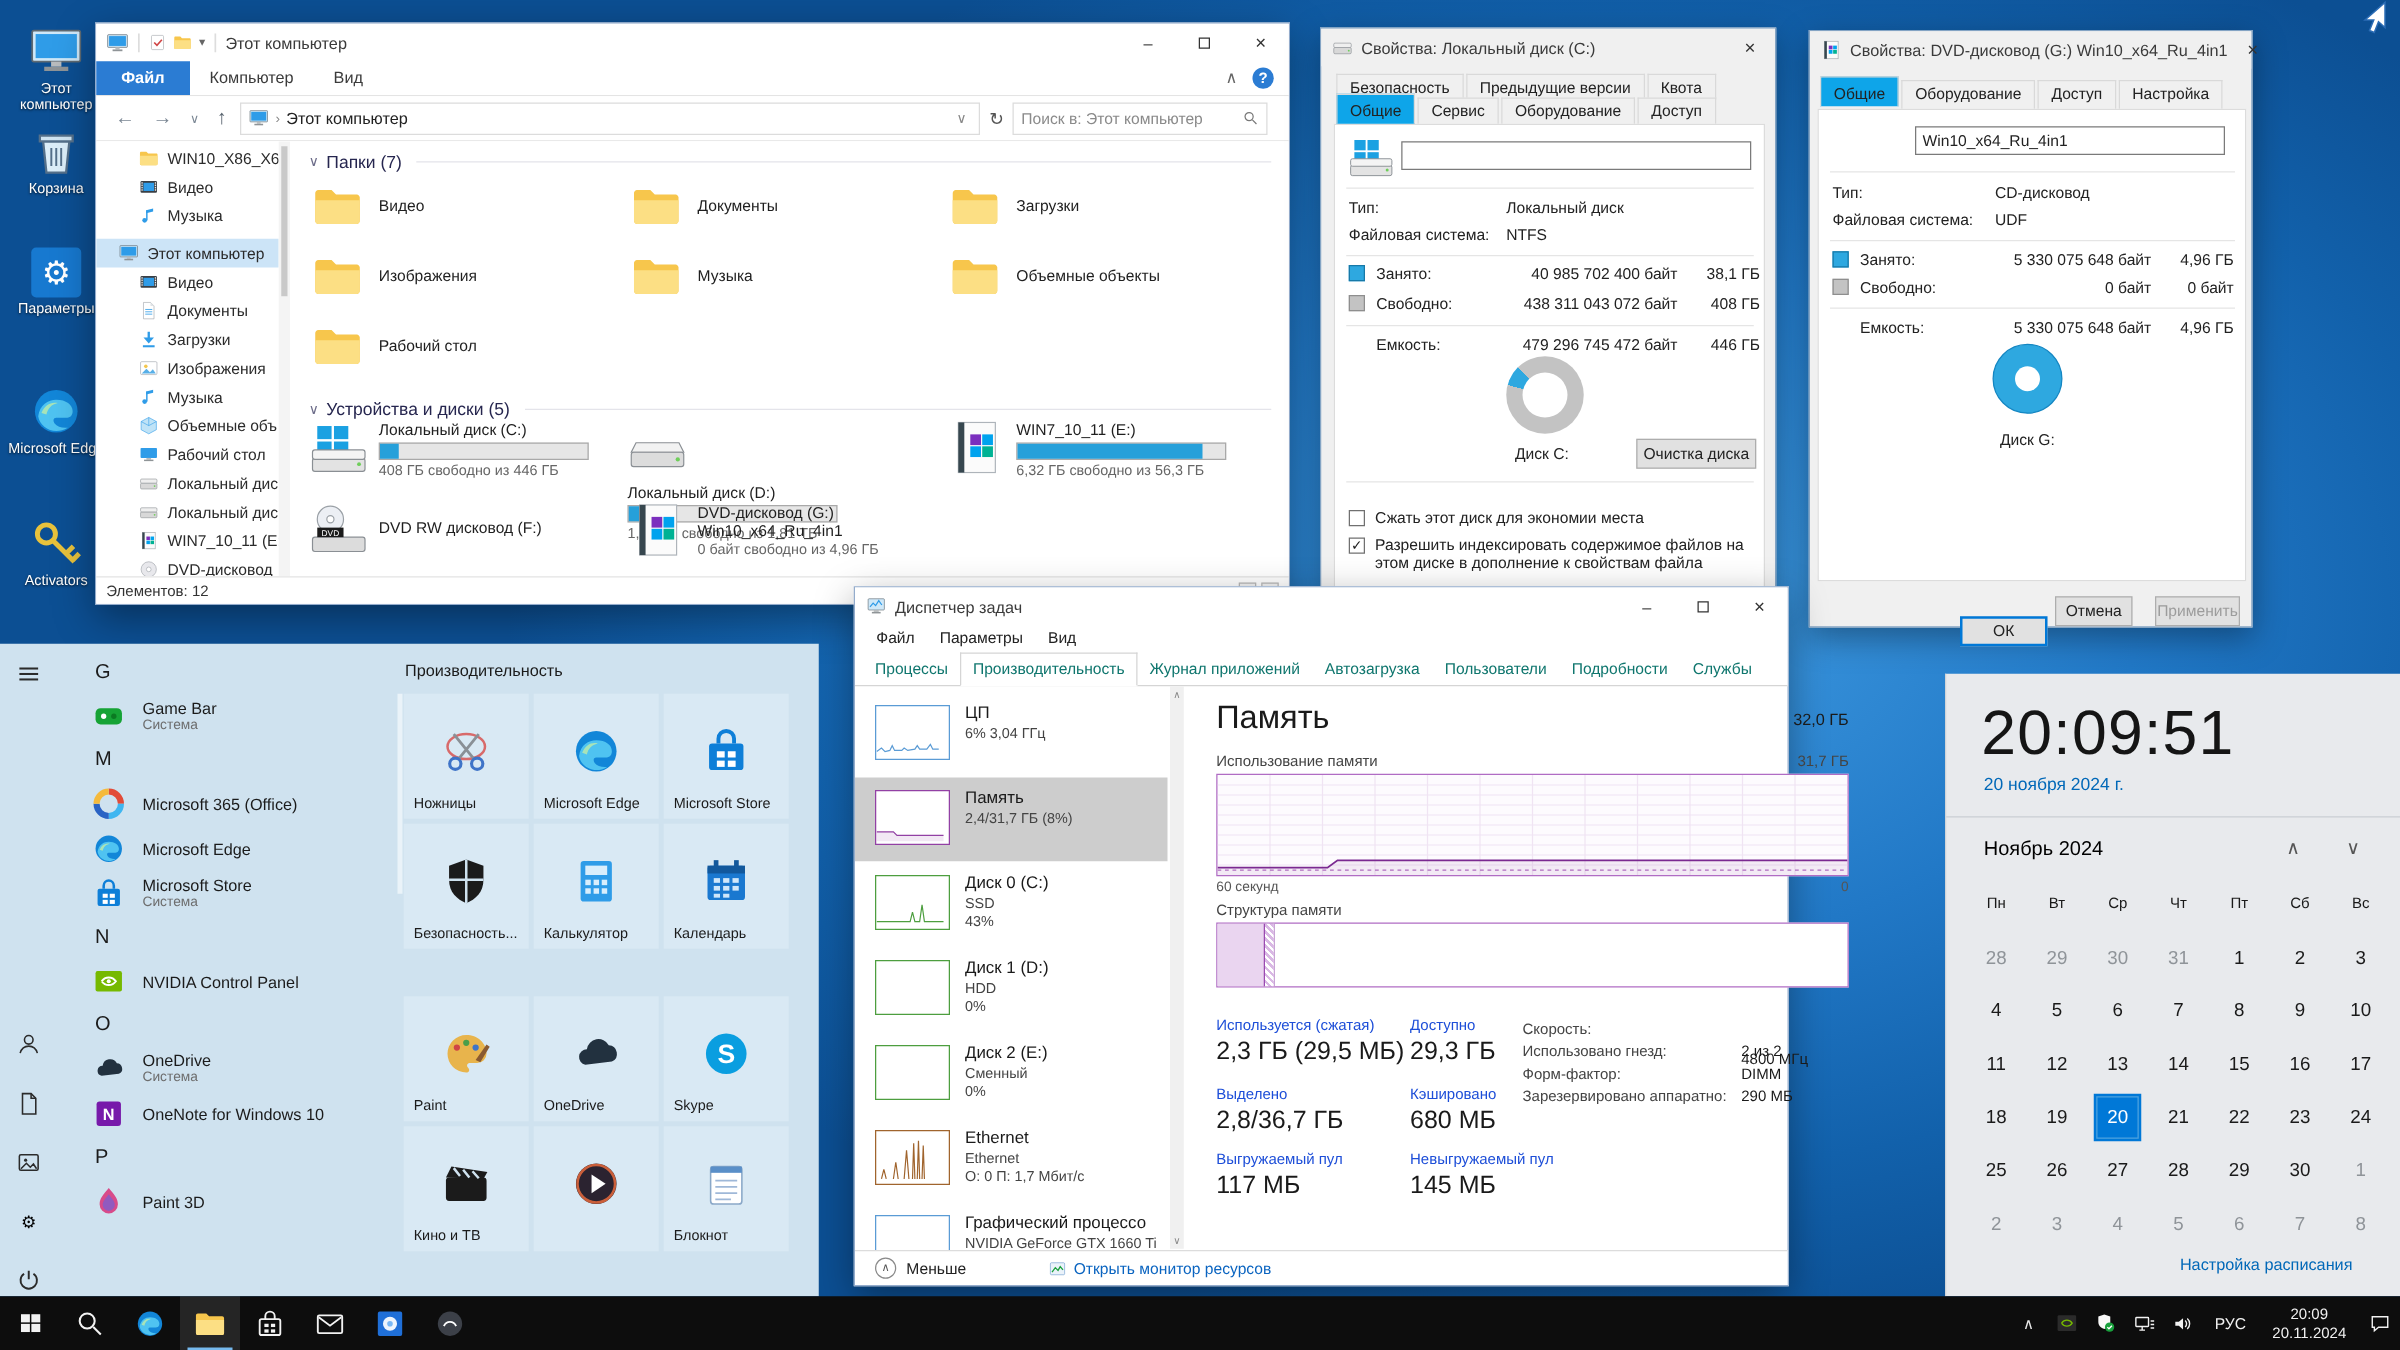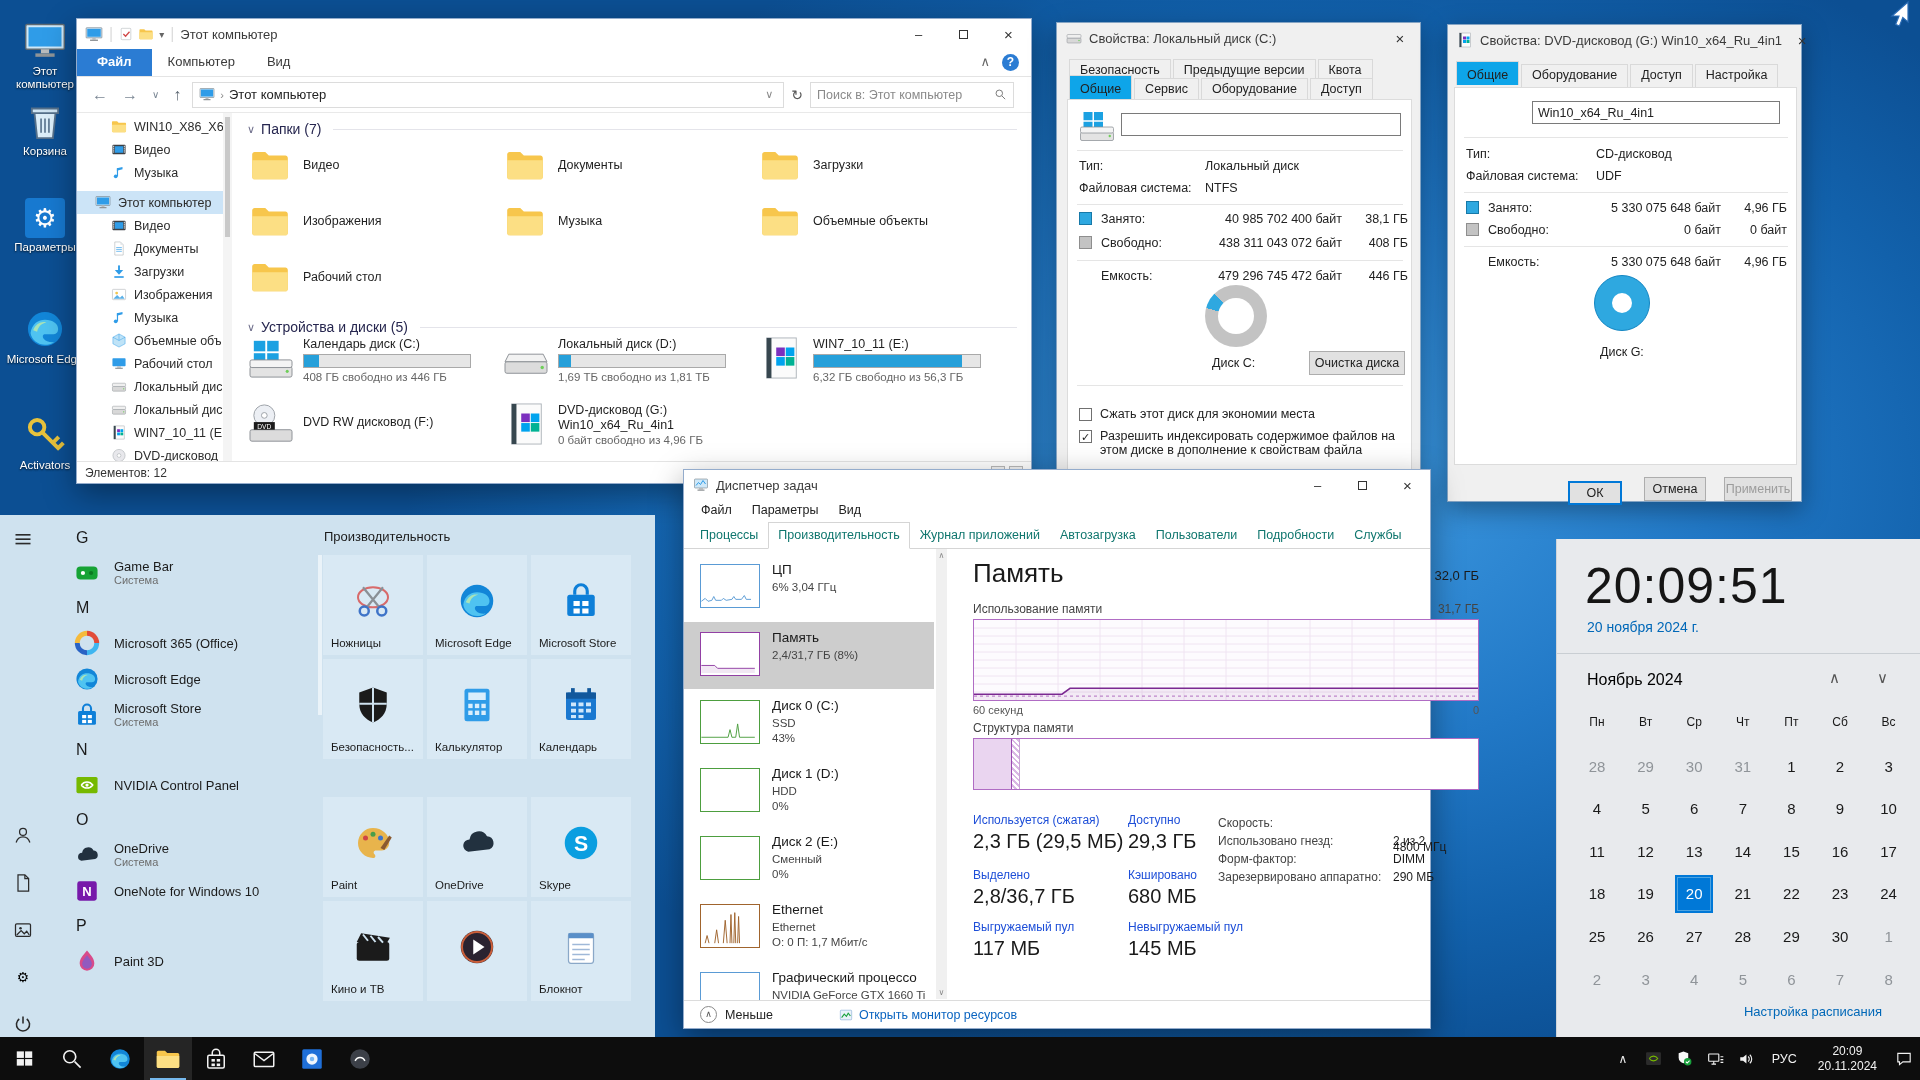--- a/index.html
+++ b/index.html
@@ -537,28 +537,28 @@
                     <rect x="20" y="4" width="12" height="11" fill="#1ba1e2"></rect>
                     <rect x="6" y="17" width="12" height="11" fill="#1ba1e2"></rect>
                     <rect x="20" y="17" width="12" height="11" fill="#1ba1e2"></rect>
                   </g>
                   <rect x="2" y="31" width="44" height="11" rx="2" fill="#e3e3e3" stroke="#8a8f94"></rect>
                   <rect x="2" y="24" width="44" height="8" rx="2" fill="#f4f4f4" stroke="#8a8f94"></rect>
                   <circle cx="41" cy="36" r="1.6" fill="#6fce5a"></circle>
                 </svg>
               </span>
               <div class="dtxt">
-                <div>Календарь диск (C:)</div>
+                <div>Локальный диск (C:)</div>
                 <div class="dbar">
                   <i style="width: 9%;"></i>
                 </div>
                 <div class="dinfo">408 ГБ свободно из 446 ГБ</div>
               </div>
             </div>
-            <div class="ditem" style="left: 255px; top: 224px;">
+            <div class="ditem" style="left: 255px; top: 224px; flex-direction: column;">
               <span class="ic">
                 <svg xmlns="http://www.w3.org/2000/svg" viewBox="0 0 48 44" width="48" height="42">
                   <path d="M6 18h36l4 8H2z" fill="#f2f2f2" stroke="#8a8f94"></path>
                   <rect x="2" y="26" width="44" height="12" rx="2" fill="#dcdcdc" stroke="#8a8f94"></rect>
                   <circle cx="41" cy="32" r="1.8" fill="#6fce5a"></circle>
                 </svg>
               </span>
               <div class="dtxt">
                 <div>Локальный диск (D:)</div>
                 <div class="dbar">
@@ -923,21 +923,21 @@
     <span class="rb" style="right:80px;top:198px">0 байт</span>
     <span class="rb" style="right:14px;top:198px">0 байт</span>
     <div class="hr" style="left:16px;top:221px;width:324px"></div>
     <span class="kv" style="left:40px;top:230px">Емкость:</span>
     <span class="rb" style="right:80px;top:230px">5 330 075 648 байт</span>
     <span class="rb" style="right:14px;top:230px">4,96 ГБ</span>
     <div class="donut" style="left:146px;top:250px;width:56px;height:56px;background:#2ea8e0;border:1px solid #1486c2">
       <i style="left:17px;top:17px;width:20px;height:20px"></i>
     </div>
     <span class="kv" style="left:152px;top:320px">Диск G:</span>
-    <span class="btn acc" style="left:120px;top:456px;width:54px;height:24px;line-height:20px">ОК</span>
+    <span class="btn acc" style="left:120px;top:468px;width:70px;height:24px;line-height:20px">ОК</span>
     <span class="btn" style="left:196px;top:452px;width:62px;height:24px;line-height:22px">Отмена</span>
     <span class="btn dis" style="left:276px;top:452px;width:68px;height:24px;line-height:22px">Применить</span>
   </section>
 
   <section id="startmenu">
     <div class="rail" id="start-rail">
         <span class="railic ic" style="top: 14px;">
           <svg xmlns="http://www.w3.org/2000/svg" viewBox="0 0 32 32" width="20" height="20">
             <g fill="#2b2b2b">
               <rect x="4" y="8" width="24" height="2.6"></rect>

